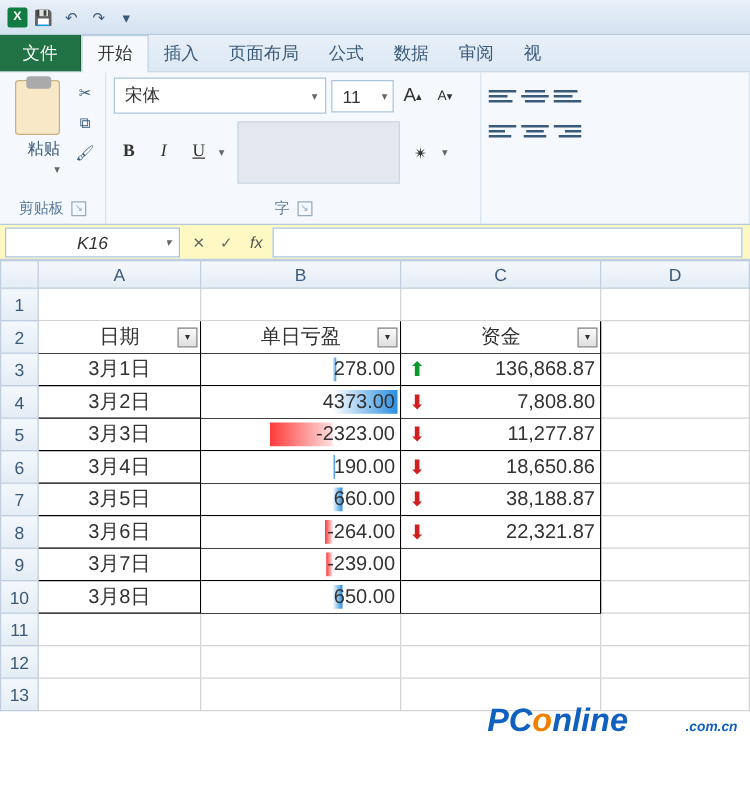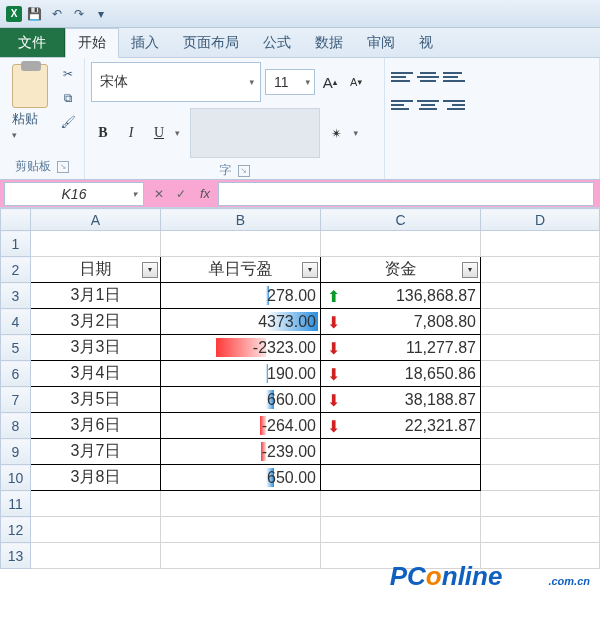--- a/index.html
+++ b/index.html
@@ -49,33 +49,33 @@
   }
   .group-body { flex:1; display:flex; align-items:flex-start; gap:4px;}
   .group-label {
     text-align:center; font-size:12px; color:#5a7a9a;
     padding-top:4px;
     display:flex; justify-content:center; align-items:center; gap:6px;
   }
   .dlg-launcher { width:12px; height:12px; border:1px solid #9ab; color:#9ab; font-size:8px; display:flex; align-items:center; justify-content:center;}
   
   .paste-big {
-    display:flex; flex-direction:column; align-items:flex-start; gap:2px;
+    display:flex; flex-direction:column; align-items:flex-end; gap:2px;
     padding:2px 6px; cursor:pointer;
   }
   .paste-icon { width:36px; height:44px; background:#f8e8c8; border:1px solid #c9b080; border-radius:3px; position:relative;}
   .paste-icon::before{content:""; position:absolute; top:-4px; left:8px; width:20px; height:10px; background:#aaa; border-radius:3px;}
   .paste-label { font-size:13px; color:#3a5a7a;}
   .clip-side { display:flex; flex-direction:column; gap:4px; padding-top:2px;}
   .small-btn { width:20px; height:20px; display:flex; align-items:center; justify-content:center; font-size:12px; color:#3a5a7a; cursor:pointer;}
   
   .font-group-body { flex-direction:column; gap:6px;}
   .font-row { display:flex; gap:4px; align-items:center;}
   .font-name {
-    width:170px; height:40px; border:1px solid #abc4dc;
+    width:170px; height:29px; border:1px solid #abc4dc;
     background:#fff; display:flex; align-items:center; padding:0 6px 0 8px;
     font-size:14px; justify-content:space-between;
   }
   .font-size {
     width:50px; height:26px; border:1px solid #abc4dc; background:#fff;
     display:flex; align-items:center; justify-content:space-between; padding:0 4px 0 8px;
     font-size:14px;
   }
   .dd-arrow { font-size:9px; color:#666;}
   .sz-btn { width:22px; height:22px; border:1px solid transparent; display:flex; align-items:center; justify-content:center; font-size:13px; cursor:pointer;}
@@ -85,21 +85,21 @@
   .fmt-btn.underline{ text-decoration:underline;}
   
   .align-rows{ display:flex; flex-direction:column; gap:10px; padding-top:6px;}
   .align-row{ display:flex; gap:4px;}
   .align-btn{ width:22px; height:18px; display:flex; flex-direction:column; justify-content:center; gap:2px; cursor:pointer;}
   .align-btn span{ display:block; height:2px; background:#3a5a7a;}
   .wrap-btn{ width:26px; height:22px; display:flex; align-items:center; justify-content:center; font-size:13px; cursor:pointer;}
   
   .fbar {
     display:flex; height:28px; border-bottom:1px solid #c0d0e0;
-    background:#f9a8d4; align-items:center;
+    background:#fef9c3; align-items:center;
   }
   .namebox {
     width:140px; height:24px; margin:2px 4px;
     border:1px solid #abc4dc; background:#fff;
     display:flex; align-items:center; justify-content:center;
     font-size:14px; position:relative;
     font-style:italic;
   }
   .namebox .dd-arrow{ position:absolute; right:6px;}
   .fx-lbl{ width:26px; text-align:center; font-style:italic; color:#555; font-size:13px;}

